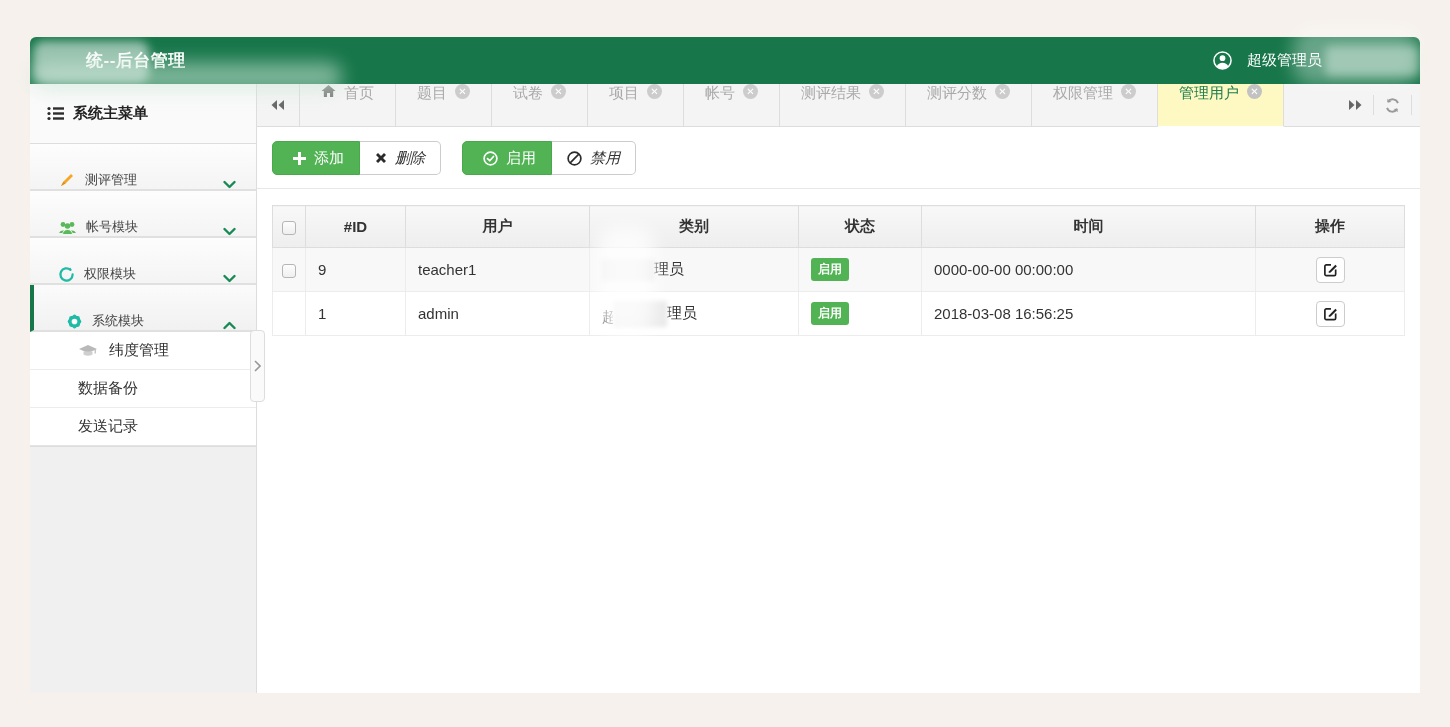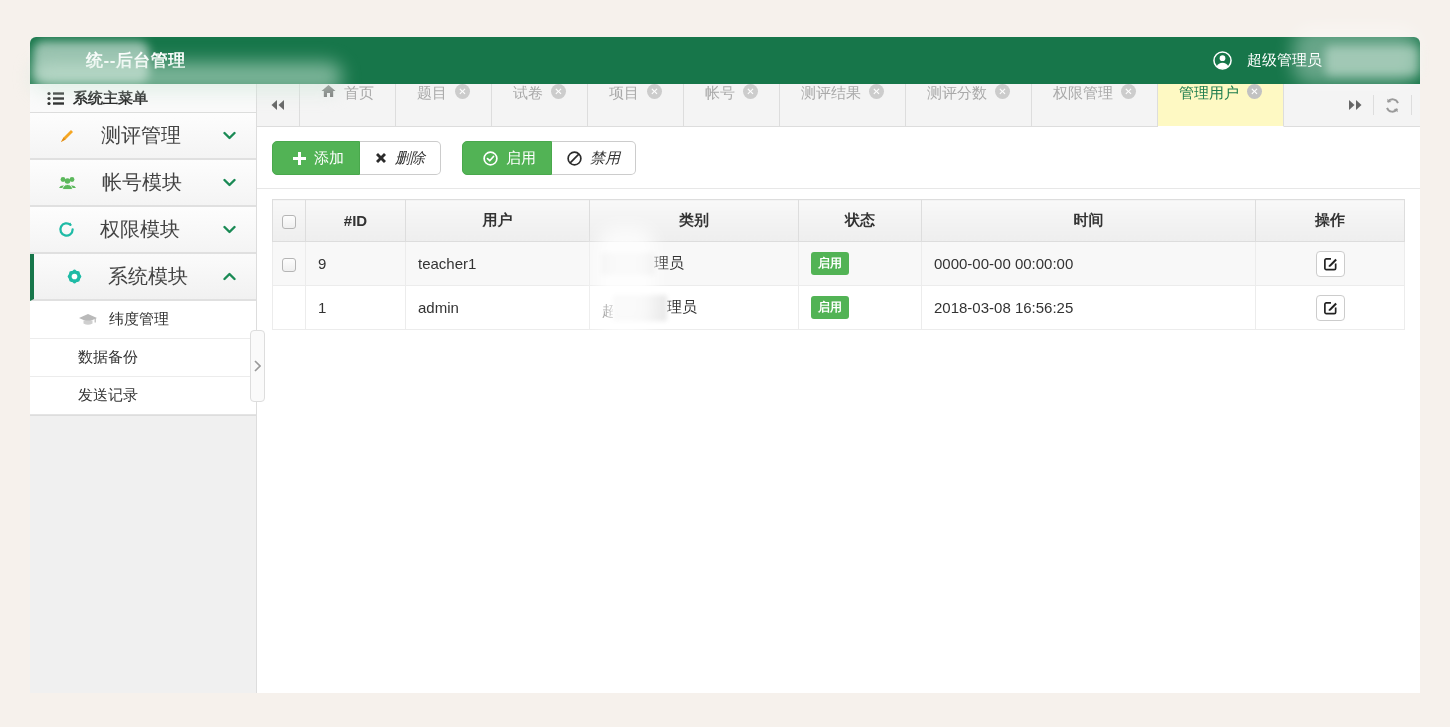--- a/index.html
+++ b/index.html
@@ -12,22 +12,22 @@
   
   .topbar { position:relative; height:47px; background:#17764a; display:flex; align-items:center; }
   .topbar-title { margin-left:56px; color:#fff; font-size:17px; font-weight:bold; letter-spacing:.5px; }
   .topbar-user { position:absolute; right:98px; display:flex; align-items:center; gap:15px; color:#fff; font-size:15px; }
 
   
   .layout { display:flex; height:609px; }
 
   
   .sidebar { width:227px; background:#f0f0f0; border-right:1px solid #ddd; display:flex; flex-direction:column; }
-  .side-title { height:29px; flex:none; background:#fafafa; border-bottom:1px solid #ddd; display:flex; align-items:center; gap:9px; padding-left:17px; font-size:15px; font-weight:bold; color:#222; }
-  .acc-header { height:47px; flex:none; background:linear-gradient(#fdfdfd,#f4f4f4); border-bottom:2px solid #e0e0e0; display:flex; align-items:center; gap:25px; padding-left:28px; font-size:20px; color:#444; cursor:pointer; position:relative; }
+  .side-title { height:60px; flex:none; background:#fafafa; border-bottom:1px solid #ddd; display:flex; align-items:center; gap:9px; padding-left:17px; font-size:15px; font-weight:bold; color:#222; }
+  .acc-header { height:47px; flex:none; background:linear-gradient(#fdfdfd,#f4f4f4); border-bottom:2px solid #e0e0e0; display:flex; align-items:flex-end; gap:9px; padding-left:28px; font-size:13px; color:#444; cursor:pointer; position:relative; }
   .acc-header .chev { position:absolute; right:20px; }
   .acc-header.active { border-left:4px solid #17764a; padding-left:32px; background:linear-gradient(#fbfbfb,#f1f1f1); }
   .submenu { background:#fff; border-bottom:1px solid #ddd; }
   .submenu-item { height:38px; display:flex; align-items:center; padding-left:48px; font-size:15px; color:#333; border-bottom:1px solid #ececec; cursor:pointer; }
   .submenu-item.with-icon { gap:11px; }
   .submenu-item.green { color:#2e8b57; }
   .submenu-item:last-child { border-bottom:1px solid #e4e4e4; }
   .side-fill { flex:1; background:#f0f0f0; }
 
   
@@ -49,21 +49,21 @@
   
   .toolbar { padding:14px 15px 13px; border-bottom:1px solid #e7e7e7; display:flex; gap:21px; }
   .btn-group { display:inline-flex; }
   .btn { height:34px; padding:0 15px; font-size:15px; display:inline-flex; align-items:center; gap:8px; border:1px solid #ccc; background:#fff; color:#333; cursor:pointer; }
   .btn-group .btn:first-child { border-radius:5px 0 0 5px;padding-left:20px; }
   .btn-group .btn:last-child { border-radius:0 5px 5px 0; border-left:none;font-style:italic; }
   .btn.green { background:#52b355; border-color:#49a84c; color:#fff; }
 
   
   .grid-wrap { padding:10px 15px; }
-  table { border-collapse:collapse; table-layout:fixed; width:1132px; }
+  table { border-collapse:collapse; table-layout:fixed; width:1132px;margin-top:6px; }
   th { height:42px; background:linear-gradient(#f8f8f8,#eeeeee); border:1px solid #ddd; font-size:15px; font-weight:bold; color:#333; text-align:center; }
   td { height:44px; border:1px solid #ececec; font-size:15px; color:#333; padding-left:12px; background:#fff; }
   tr.striped td { background:#f8f8f8; }
   td.center { text-align:center; padding-left:0; }
   .checkbox { display:inline-block; width:14px; height:14px; border:1px solid #b5b5b5; border-radius:3px; background:linear-gradient(#fdfdfd,#efefef); vertical-align:middle; cursor:pointer; }
   .badge { display:inline-block; background:#52b355; color:#fff; font-size:12px; font-weight:bold; padding:3px 7px; border-radius:3px; }
   .edit-btn { width:29px; height:26px; border:1px solid #ccc; border-radius:4px; background:#fff; display:inline-flex; align-items:center; justify-content:center; cursor:pointer; }
 
   
   .blur { position:absolute; filter:blur(5px); pointer-events:none; z-index:8; }

